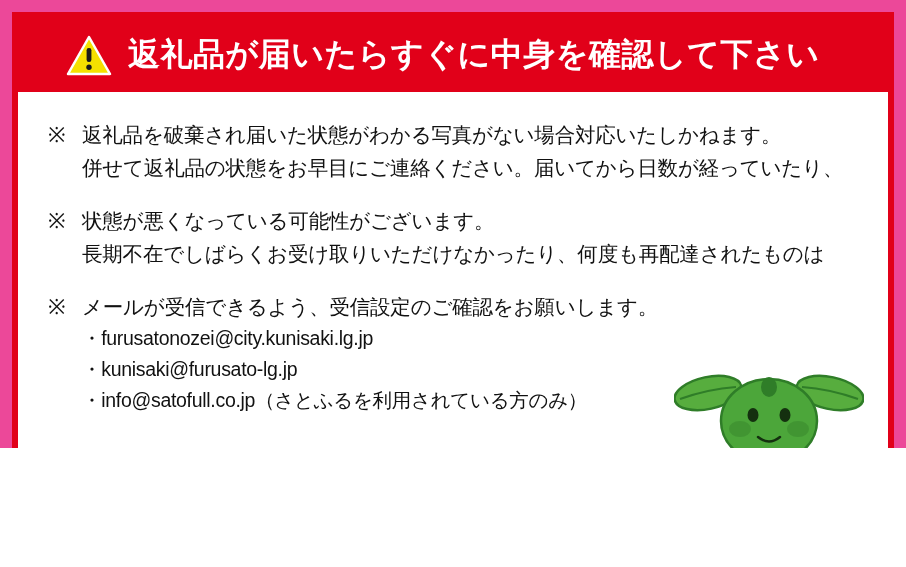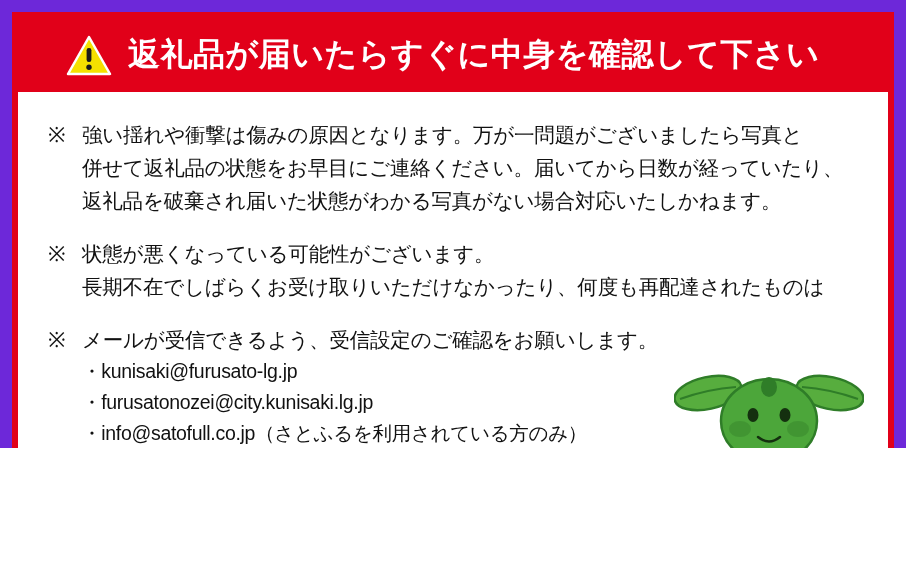--- a/index.html
+++ b/index.html
@@ -5,21 +5,21 @@
   * { box-sizing: border-box; }
   html, body {
     margin: 0; padding: 0;
     width: 906px; height: 567px;
     background: #ffffff;
     font-family: "Liberation Sans", sans-serif;
   }
   #page {
     position: relative;
     width: 906px; height: 448px;
-    background: #6d28d9;
+    background: #ec4899;
     overflow: hidden;
   }
   
   .frame {
     position: absolute;
     left: 12px; top: 12px;
     width: 882px; height: 543px;
     border: 6px solid #e10019;
     background: #ffffff;
   }
@@ -115,40 +115,39 @@
         </svg>
       </span>
       <span class="header-title">返礼品が届いたらすぐに中身を確認して下さい</span>
     </div>
 
     <div class="body-area">
 
       <div class="note-block">
         <span class="bullet-mark">※</span>
         <div class="note-lines">
-          <div class="note-line">強い揺れや衝撃は傷みの原因となります。万が一問題がございましたら写真と</div>
+          <div class="note-line">返礼品を破棄され届いた状態がわかる写真がない場合対応いたしかねます。</div>
           <div class="note-line">併せて返礼品の状態をお早目にご連絡ください。届いてから日数が経っていたり、</div>
-          <div class="note-line">返礼品を破棄され届いた状態がわかる写真がない場合対応いたしかねます。</div>
         </div>
       </div>
 
       <div class="note-block">
         <span class="bullet-mark">※</span>
         <div class="note-lines">
           <div class="note-line">状態が悪くなっている可能性がございます。</div>
           <div class="note-line">長期不在でしばらくお受け取りいただけなかったり、何度も再配達されたものは</div>
         </div>
       </div>
 
       <div class="note-block block-3">
         <span class="bullet-mark">※</span>
         <div class="note-lines">
           <div class="note-line">メールが受信できるよう、受信設定のご確認をお願いします。</div>
+          <div class="sub-line">・furusatonozei@city.kunisaki.lg.jp</div>
           <div class="sub-line">・kunisaki@furusato-lg.jp</div>
-          <div class="sub-line">・furusatonozei@city.kunisaki.lg.jp</div>
           <div class="sub-line">・info@satofull.co.jp（さとふるを利用されている方のみ）</div>
         </div>
       </div>
 
     </div>
 
     <div class="mascot">
       <svg width="190" height="200" viewBox="0 0 190 200" xmlns="http://www.w3.org/2000/svg">
 
         <ellipse cx="34" cy="44" rx="34" ry="16" fill="#57ad3e" stroke="#2f7d28" stroke-width="2.5" transform="rotate(-12 34 44)"></ellipse>

